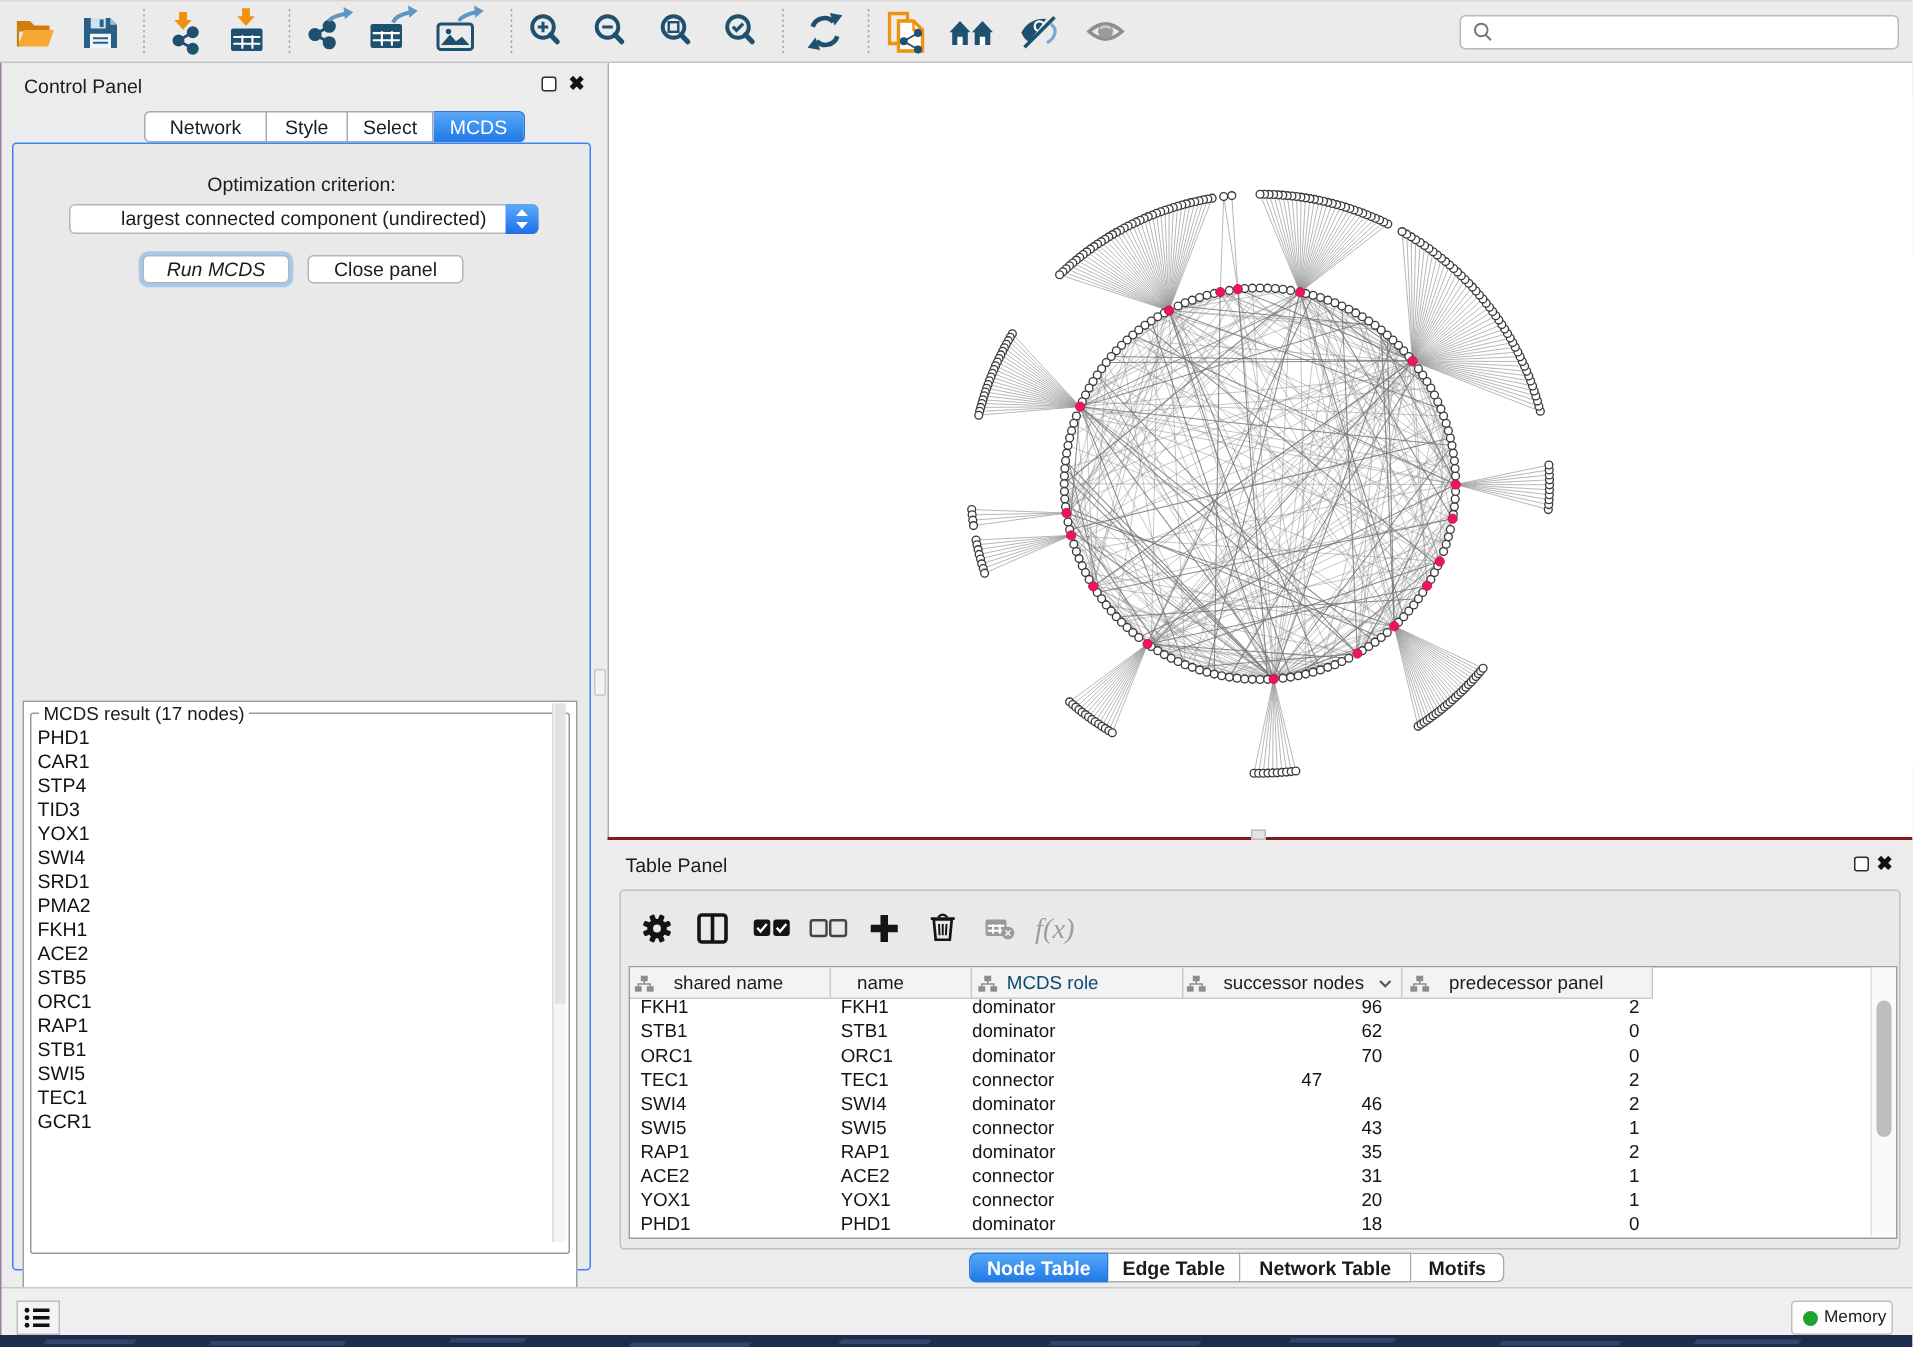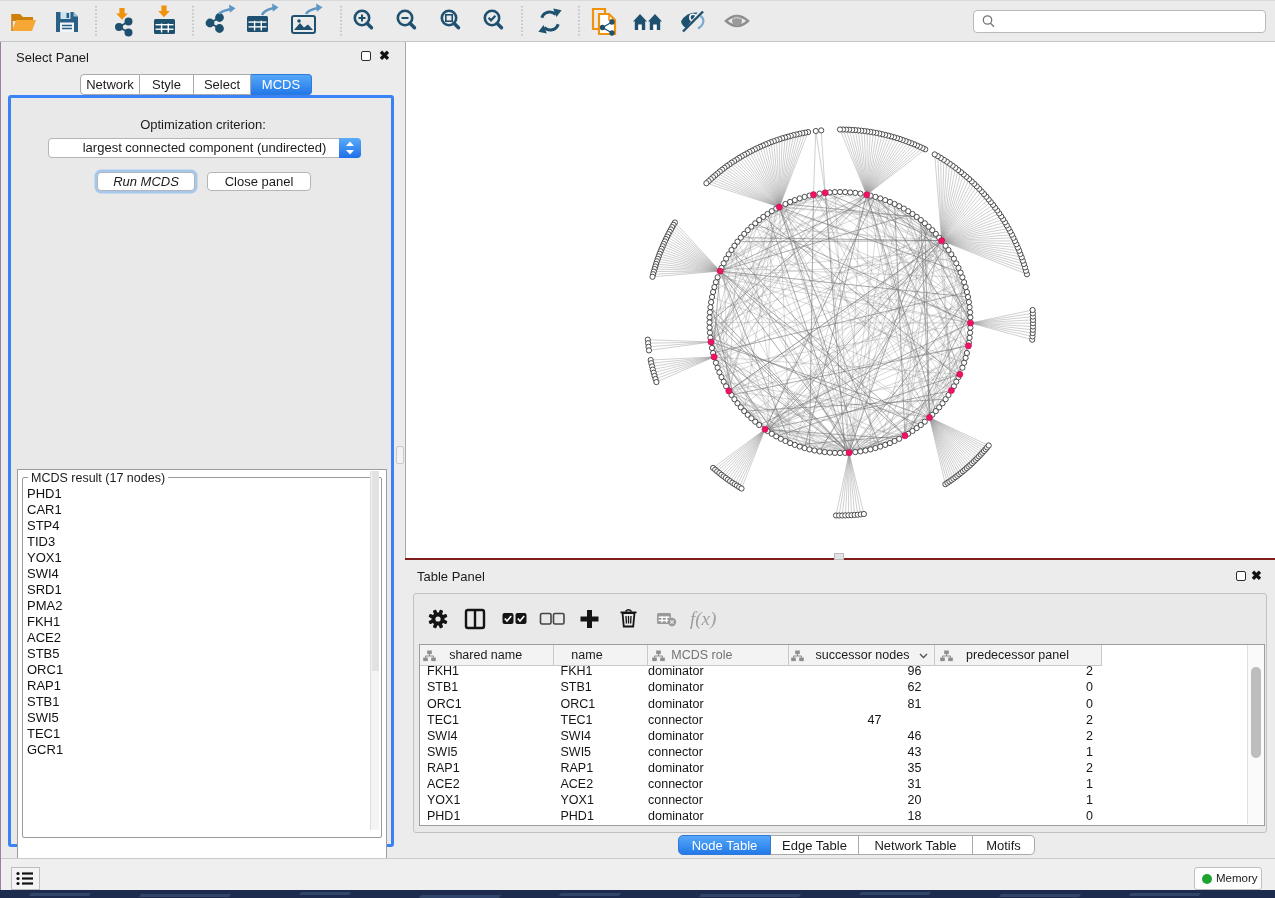--- a/index.html
+++ b/index.html
@@ -14,21 +14,21 @@
 
 #leftpane { left:0; top:42px; width:403px; height:816px; background:#ececec; }
 #cp-title { position:absolute; left:16px; top:8px; font-size:13px; color:#1b1b1b; }
 .winbtn-sq { position:absolute; width:10px; height:10px; border:1.5px solid #2b2b2b; border-radius:2px; background:#fff; }
 .winbtn-x { position:absolute; font-size:13px; font-weight:bold; color:#111; line-height:10px; }
 #cp-tabs { position:absolute; left:80px; top:32px; height:21px; }
 .cptab { float:left; height:21px; border:1px solid #a9a9a9; border-left:none; background:#fff; font-size:13px; color:#1b1b1b; text-align:center; line-height:20px; }
 .cptab.first { border-left:1px solid #a9a9a9; border-radius:4px 0 0 4px; }
 .cptab.last { border-radius:0 4px 4px 0; }
 .cptab.sel { background:linear-gradient(#55a8f8,#2379e8); color:#fff; border-color:#2f7ad8; }
-#cp-body { position:absolute; left:8px; top:53px; width:386px; height:752px; background:#e9e9e9; border:3px solid #3b82f6; border-radius:3px; }
+#cp-body { position:absolute; left:8px; top:53px; width:386px; height:752px; background:#e9e9e9; border:1px solid #3b82f6; border-radius:3px; }
 #optlabel { position:absolute; left:0; top:19px; width:384px; text-align:center; font-size:13px; color:#1b1b1b; }
 #combo { position:absolute; left:37px; top:40px; width:313px; height:20px; background:#fff; border:1px solid #b5b5b5; border-radius:4px; font-size:13px; color:#1b1b1b; text-align:center; line-height:18px; }
 #combo-btn { position:absolute; right:-1px; top:-1px; width:22px; height:20px; background:linear-gradient(#5babfa,#1e6fe8); border-radius:0 4px 4px 0; }
 .btn { position:absolute; height:19px; background:#fff; border:1px solid #b5b5b5; border-radius:4px; font-size:13px; color:#1b1b1b; text-align:center; line-height:17px; }
 #btn-run { left:86px; top:74px; width:98px; box-shadow:0 0 0 2.5px #a5c8ee;font-style:italic; }
 #btn-close { left:196px; top:74px; width:104px; }
 #resultbox { position:absolute; left:6px; top:371px; width:370px; height:447px; background:#fff; border:1px solid #9d9d9d; }
 #fieldset { position:absolute; left:4px; top:7px; width:360px; height:361px; border:1px solid #9a9a9a; border-radius:2px; }
 #legend { position:absolute; left:5px; top:-7px; background:#fff; padding:0 3px; font-size:12.5px; color:#1b1b1b; }
 #genelist { position:absolute; left:4px; top:8px; font-size:13px; color:#111; line-height:16px; }
@@ -42,21 +42,21 @@
 #net-title { position:absolute; top:3px; left:404px; width:200px; text-align:center; font-size:13px; color:#222; }
 #canvas { position:absolute; left:0; top:22px; width:870px; height:494px; background:#fff; }
 
 
 #tablepanel { left:405px; top:558px; width:870px; height:300px; background:#ececec; border-top:2px solid #7f1d1d; }
 #tp-title { position:absolute; left:12px; top:9px; font-size:13px; color:#1b1b1b; }
 #tp-body { position:absolute; left:8px; top:33px; width:854px; height:240px; background:#e9e9e9; border:1px solid #c2c2c2; border-radius:3px; }
 .trow { position:absolute; font-size:12.5px; color:#151515; height:16px; line-height:16px; }
 #tscroll { position:absolute; right:0px; top:0px; width:17px; height:179px; background:#fafafa; border-left:1px solid #e0e0e0; }
 #tthumb { position:absolute; left:3px; top:22px; width:10px; height:91px; background:#bdbdbd; border-radius:5px; }
-#tp-tabs { position:absolute; left:273px; top:274.5px; height:16px; }
+#tp-tabs { position:absolute; left:241px; top:274.5px; height:16px;font-weight:bold; }
 .tptab { float:left; height:20px; border:1px solid #a9a9a9; border-left:none; background:#fff; font-size:13px; color:#1b1b1b; text-align:center; line-height:19px; }
 .tptab.first { border-left:1px solid #a9a9a9; border-radius:5px 0 0 5px; }
 .tptab.last { border-radius:0 5px 5px 0; }
 .tptab.sel { background:linear-gradient(#55a8f8,#2379e8); color:#fff; border-color:#2f7ad8; }
 
 
 #statusbar { left:0; top:858px; width:1275px; height:32px; background:#efefef; border-top:1px solid #c9c9c9; }
 #listbtn { position:absolute; left:11px; top:8px; width:29px; height:23px; background:#f4f4f4; border:1px solid #bdbdbd; }
 #membtn { position:absolute; right:13px; top:8px; width:68px; height:23px; background:#fdfdfd; border:1px solid #c0c0c0; border-radius:3px; font-size:11.5px; color:#1b1b1b; line-height:21px; text-align:left; padding-left:21px; }
 #memdot { position:absolute; left:7px; top:6px; width:10px; height:10px; border-radius:50%; background:#1fa32e; }
@@ -158,25 +158,25 @@
       <path d="M683,30.5 l20,-20" stroke="#1e506f" stroke-width="2.4"></path>
       <path d="M726,20 q11,-10 22,0 q-11,10 -22,0 z" fill="none" stroke="#8e8e8e" stroke-width="2.4"></path>
       <circle cx="737" cy="20" r="5" fill="#9a9a9a"></circle>
       <path d="M733.5,18 a5,4.5 0 0 1 7,0" fill="none" stroke="#c9c9c9" stroke-width="1.6"></path>
     </svg><svg width="16" height="16" viewBox="0 0 16 16" style="position:absolute;left:981px;top:13px;z-index:3;">
       <circle cx="6.5" cy="6" r="4.2" fill="none" stroke="#777" stroke-width="1.3"></circle>
       <line x1="9.6" y1="9.3" x2="13" y2="12.8" stroke="#777" stroke-width="1.3"></line>
     </svg><div id="searchbox"></div></div>
 
 <div class="abs" id="leftpane">
-  <div id="cp-title">Select Panel</div>
+  <div id="cp-title">Control Panel</div>
   <div class="winbtn-sq" style="left:361px; top:9px;"></div>
   <div class="winbtn-x" style="left:379px; top:9px;">✖</div>
   <div id="cp-tabs">
-    <div class="cptab first" style="width:60px;">Network</div>
+    <div class="cptab first" style="width:82px;margin-left:16px;">Network</div>
     <div class="cptab" style="width:54px;">Style</div>
     <div class="cptab" style="width:57px;">Select</div>
     <div class="cptab last sel" style="width:61px;">MCDS</div>
   </div>
   <div id="cp-body">
     <div id="optlabel">Optimization criterion:</div>
     <div id="combo">largest connected component (undirected)
       <div id="combo-btn"><svg width="22" height="20" viewBox="0 0 22 20">
             <path d="M7,8 l4,-4.5 l4,4.5 z" fill="#fff"></path>
             <path d="M7,12 l4,4.5 l4,-4.5 z" fill="#fff"></path>
@@ -1157,21 +1157,21 @@
         <div style="position:absolute;left:-14.400000000000006px;top:0;width:160px;height:21px;line-height:21px;text-align:center;font-size:12.5px;color:#1b1b1b;">shared name</div>
         <svg width="13" height="12" viewBox="0 0 13 12" style="position:absolute;top:5px;left:3px;">
           <g fill="#8d8d8d">
             <rect x="4.2" y="0.5" width="4.6" height="3.6"></rect>
             <rect x="0.2" y="7.5" width="4.6" height="3.6"></rect>
             <rect x="8.2" y="7.5" width="4.6" height="3.6"></rect>
           </g>
           <path d="M6.5,4 v2 M2.5,7.5 v-1.5 h8 v1.5" fill="none" stroke="#8d8d8d" stroke-width="1"></path>
         </svg>
         <div style="position:absolute;left:87px;top:0;width:160px;height:21px;line-height:21px;text-align:center;font-size:12.5px;color:#1b1b1b;">name</div>
-        <div style="position:absolute;left:201.8px;top:0;width:160px;height:21px;line-height:21px;text-align:center;font-size:12.5px;color:#737373;">MCDS role</div>
+        <div style="position:absolute;left:201.8px;top:0;width:160px;height:21px;line-height:21px;text-align:center;font-size:12.5px;color:#0c4a6e;">MCDS role</div>
         <svg width="13" height="12" viewBox="0 0 13 12" style="position:absolute;top:5px;left:232px;">
           <g fill="#8d8d8d">
             <rect x="4.2" y="0.5" width="4.6" height="3.6"></rect>
             <rect x="0.2" y="7.5" width="4.6" height="3.6"></rect>
             <rect x="8.2" y="7.5" width="4.6" height="3.6"></rect>
           </g>
           <path d="M6.5,4 v2 M2.5,7.5 v-1.5 h8 v1.5" fill="none" stroke="#8d8d8d" stroke-width="1"></path>
         </svg>
         <div style="position:absolute;left:362.5px;top:0;width:160px;height:21px;line-height:21px;text-align:center;font-size:12.5px;color:#1b1b1b;">successor nodes</div>
         <svg width="13" height="12" viewBox="0 0 13 12" style="position:absolute;top:5px;left:371px;">
@@ -1200,21 +1200,21 @@
         <div class="trow" style="left:406.5px;top:18.3px;width:95px;text-align:right;">96</div>
         <div class="trow" style="left:573px;top:18.3px;width:100px;text-align:right;">2</div>
         <div class="trow" style="left:7px;top:34.400000000000006px;">STB1</div>
         <div class="trow" style="left:140.5px;top:34.400000000000006px;">STB1</div>
         <div class="trow" style="left:228px;top:34.400000000000006px;">dominator</div>
         <div class="trow" style="left:406.5px;top:34.400000000000006px;width:95px;text-align:right;">62</div>
         <div class="trow" style="left:573px;top:34.400000000000006px;width:100px;text-align:right;">0</div>
         <div class="trow" style="left:7px;top:50.50000000000001px;">ORC1</div>
         <div class="trow" style="left:140.5px;top:50.50000000000001px;">ORC1</div>
         <div class="trow" style="left:228px;top:50.50000000000001px;">dominator</div>
-        <div class="trow" style="left:406.5px;top:50.50000000000001px;width:95px;text-align:right;">81</div>
+        <div class="trow" style="left:406.5px;top:50.50000000000001px;width:95px;text-align:right;">70</div>
         <div class="trow" style="left:573px;top:50.50000000000001px;width:100px;text-align:right;">0</div>
         <div class="trow" style="left:7px;top:66.60000000000001px;">TEC1</div>
         <div class="trow" style="left:140.5px;top:66.60000000000001px;">TEC1</div>
         <div class="trow" style="left:228px;top:66.60000000000001px;">connector</div>
         <div class="trow" style="left:407px;top:66.60000000000001px;width:95px;text-align:center;">47</div>
         <div class="trow" style="left:573px;top:66.60000000000001px;width:100px;text-align:right;">2</div>
         <div class="trow" style="left:7px;top:82.70000000000002px;">SWI4</div>
         <div class="trow" style="left:140.5px;top:82.70000000000002px;">SWI4</div>
         <div class="trow" style="left:228px;top:82.70000000000002px;">dominator</div>
         <div class="trow" style="left:406.5px;top:82.70000000000002px;width:95px;text-align:right;">46</div>

